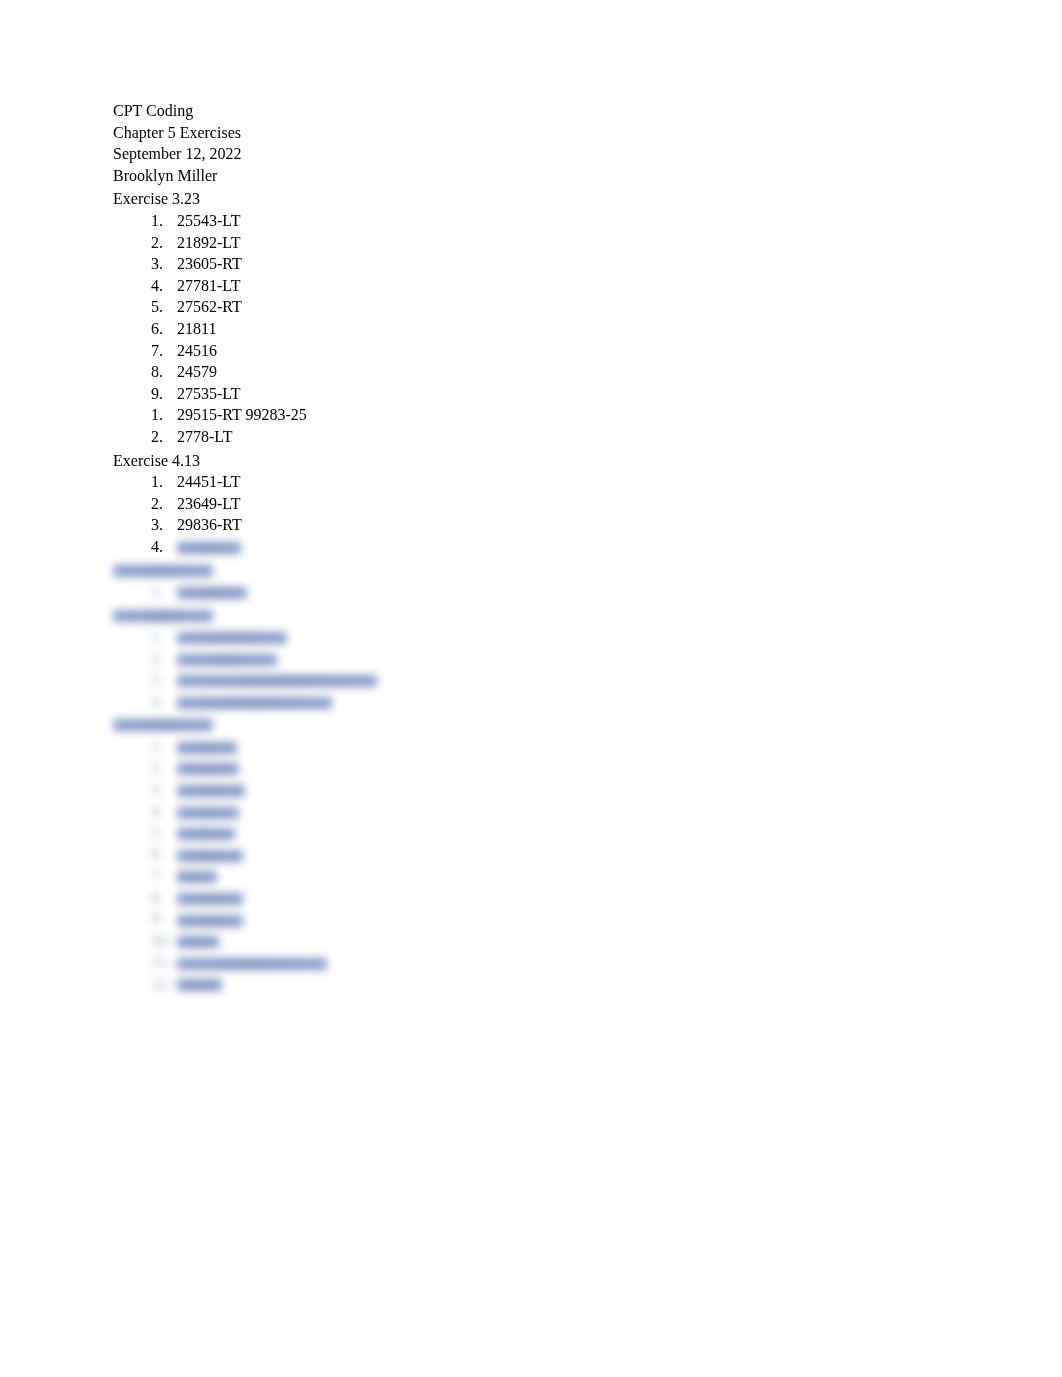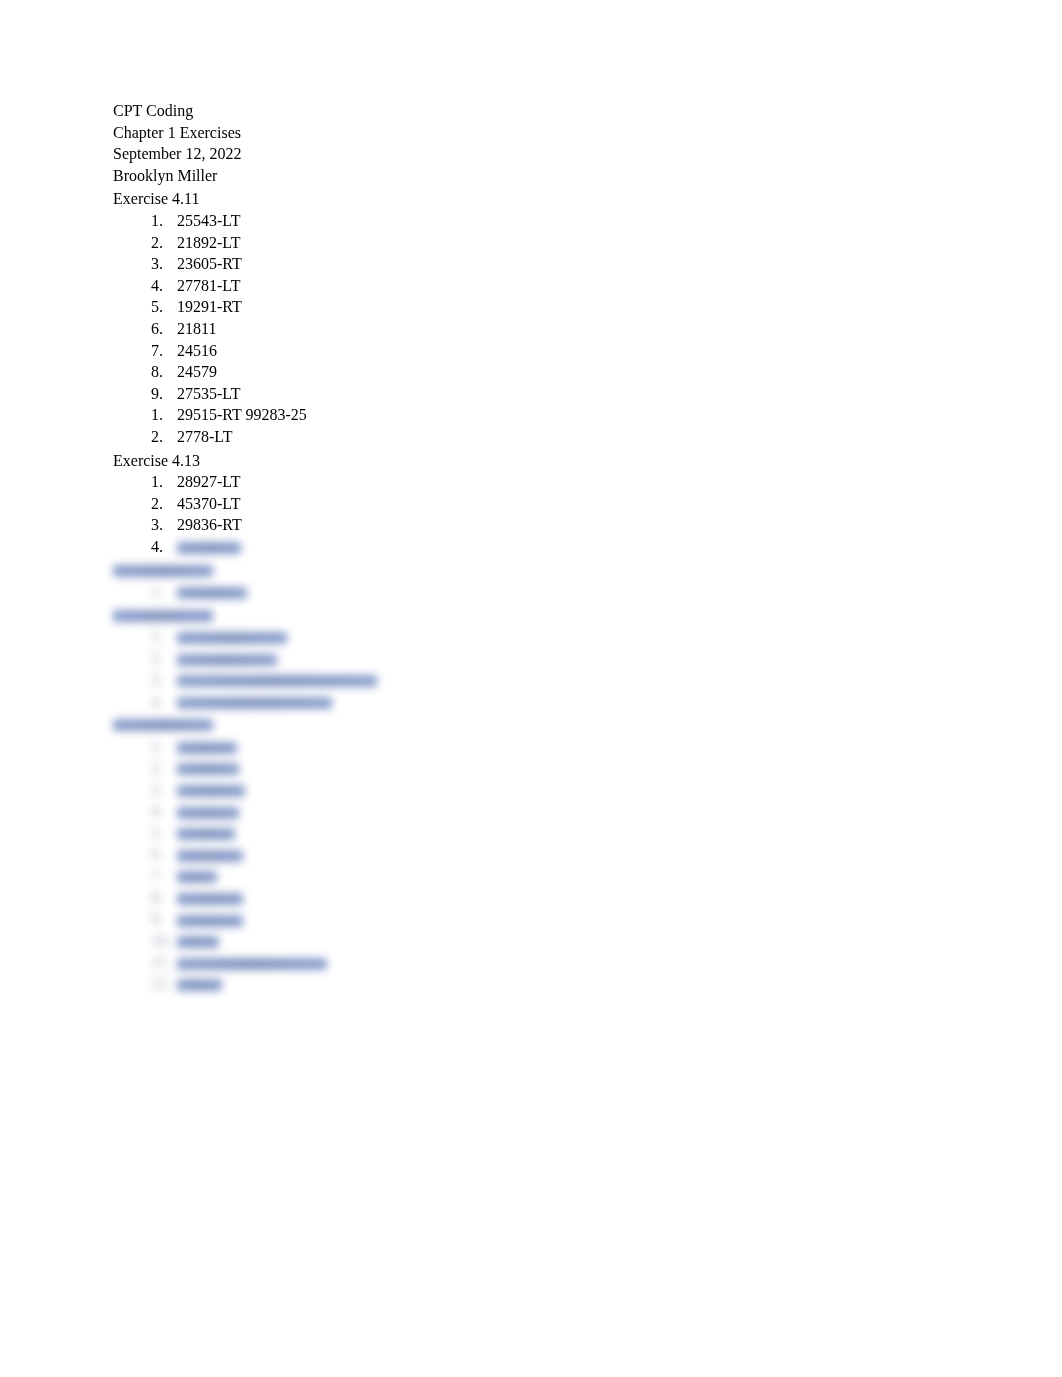--- a/index.html
+++ b/index.html
@@ -71,45 +71,45 @@
       width: 64px;
       border-radius: 2px;
       background: linear-gradient(90deg, #5a76b8 0%, #4d66a3 50%, #5a76b8 100%);
       vertical-align: middle;
     }
   </style>
 </head>
 <body>
 
 <div class="header-line">CPT Coding</div>
-<div class="header-line">Chapter 1 Exercises</div>
+<div class="header-line">Chapter 5 Exercises</div>
 <div class="header-line">September 12, 2022</div>
 <div class="header-line">Brooklyn Miller</div>
 
 <div id="sections-container">
-    <div class="section-title">Exercise 4.11</div>
+    <div class="section-title">Exercise 3.23</div>
     <ol>
       <li><span class="num">1.</span><span>25543-LT</span></li>
       <li><span class="num">2.</span><span>21892-LT</span></li>
       <li><span class="num">3.</span><span>23605-RT</span></li>
       <li><span class="num">4.</span><span>27781-LT</span></li>
-      <li><span class="num">5.</span><span>19291-RT</span></li>
+      <li><span class="num">5.</span><span>27562-RT</span></li>
       <li><span class="num">6.</span><span>21811</span></li>
       <li><span class="num">7.</span><span>24516</span></li>
       <li><span class="num">8.</span><span>24579</span></li>
       <li><span class="num">9.</span><span>27535-LT</span></li>
     </ol>
     <ol>
       <li><span class="num">1.</span><span>29515-RT  99283-25</span></li>
       <li><span class="num">2.</span><span>2778-LT</span></li>
     </ol>
     <div class="section-title">Exercise 4.13</div>
     <ol>
-      <li><span class="num">1.</span><span>28927-LT</span></li>
-      <li><span class="num">2.</span><span>45370-LT</span></li>
+      <li><span class="num">1.</span><span>24451-LT</span></li>
+      <li><span class="num">2.</span><span>23649-LT</span></li>
       <li><span class="num">3.</span><span>29836-RT</span></li>
       <li><span class="num">4.</span><span class="partial-blur"></span></li>
     </ol>
     <div class="blurred-area"><div class="section-title"></div><ol>
         <li><span class="num">1.</span><span class="val" style="width: 70px;"></span></li>
       </ol><div class="section-title"></div><ol>
         <li><span class="num">1.</span><span class="val" style="width: 110px;"></span></li>
         <li><span class="num">2.</span><span class="val" style="width: 100px;"></span></li>
         <li><span class="num">3.</span><span class="val" style="width: 200px;"></span></li>
         <li><span class="num">4.</span><span class="val" style="width: 155px;"></span></li>

